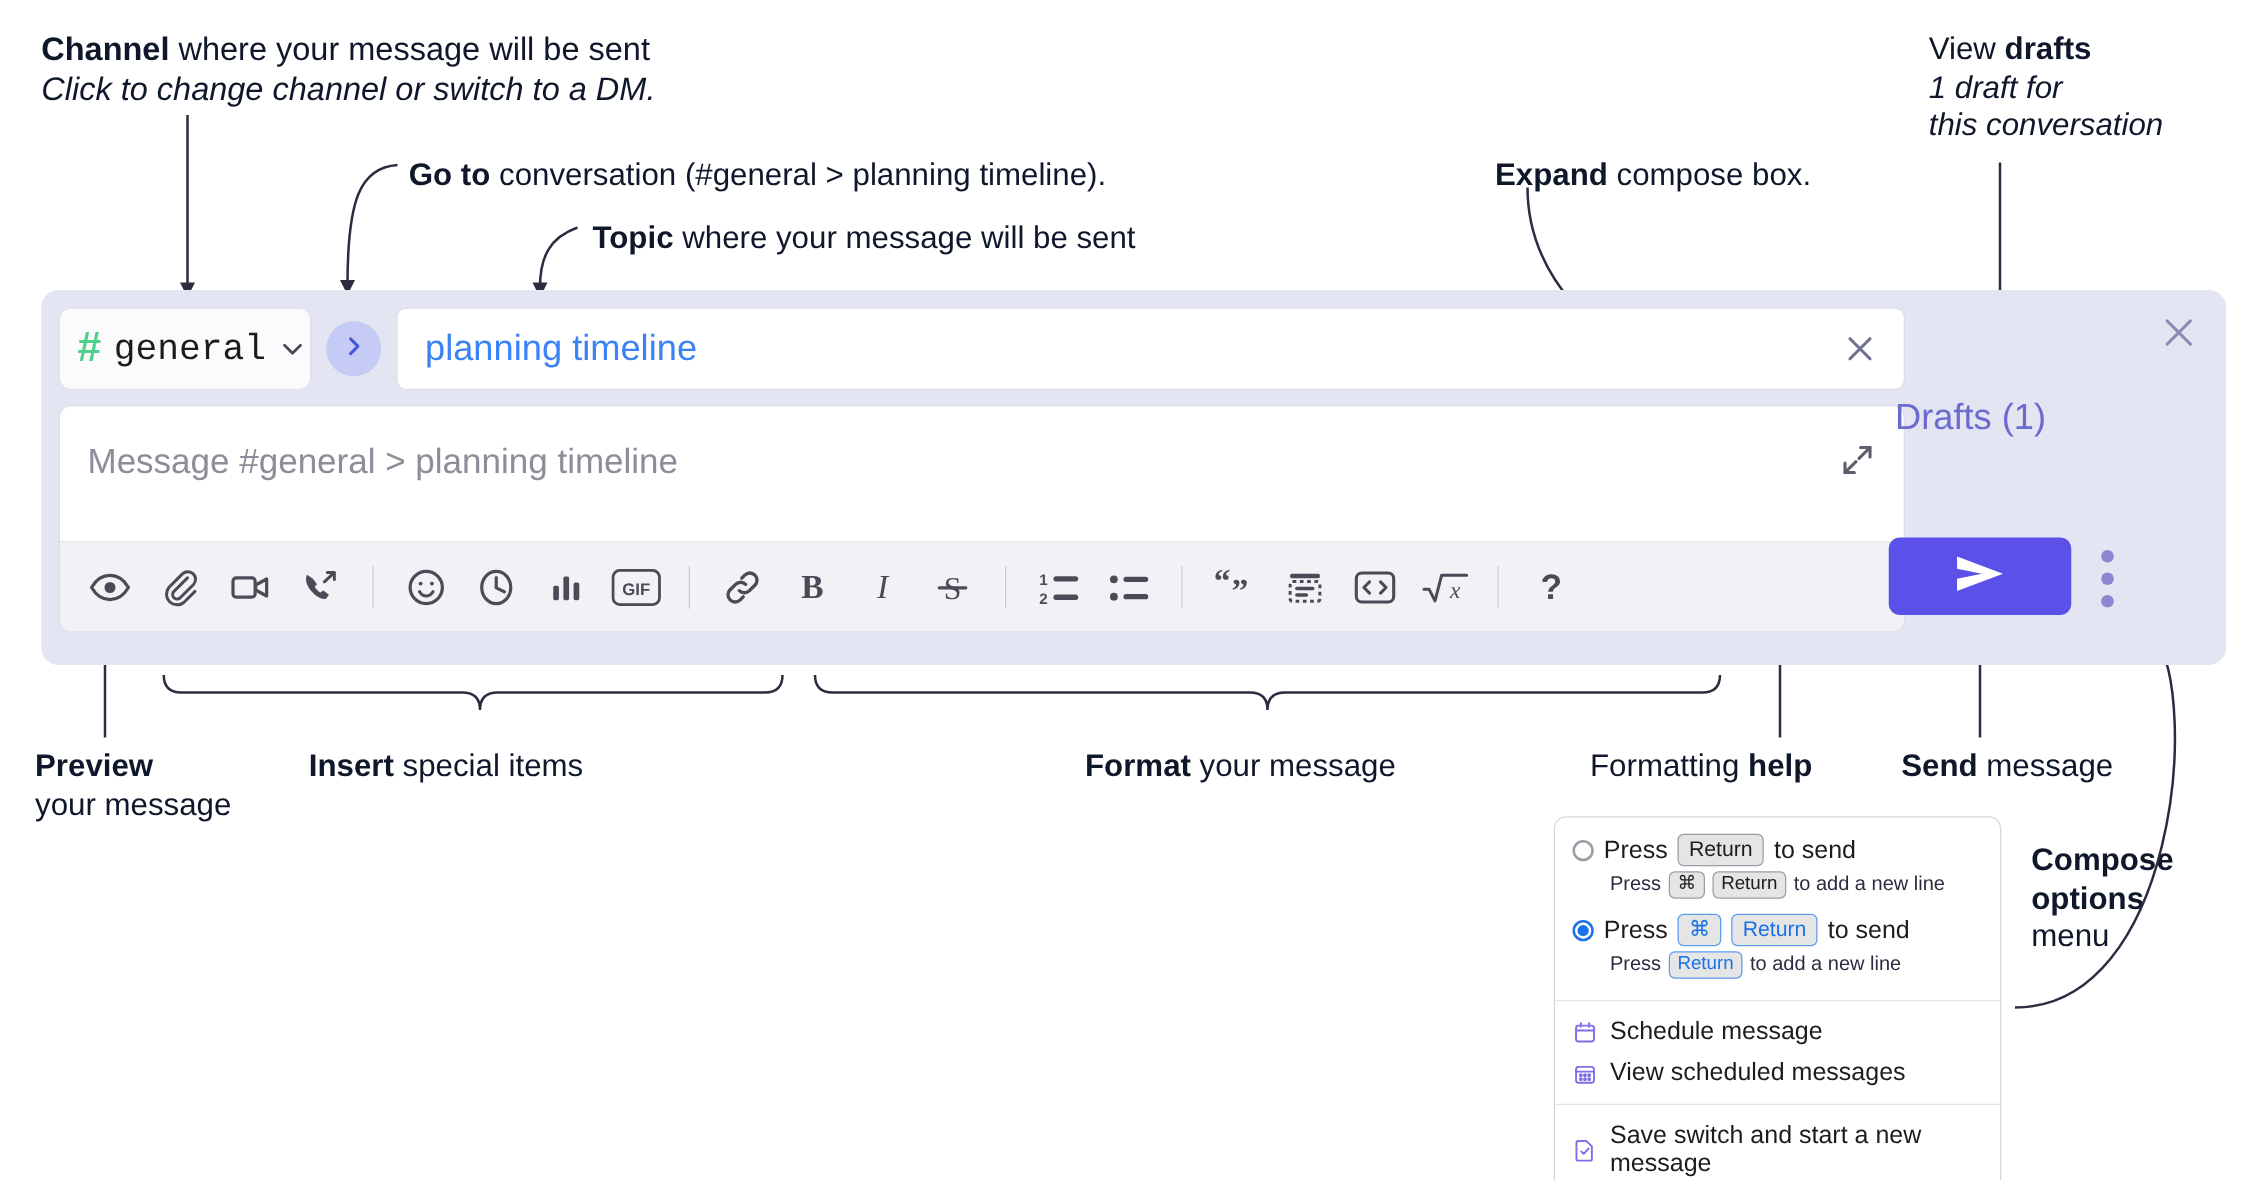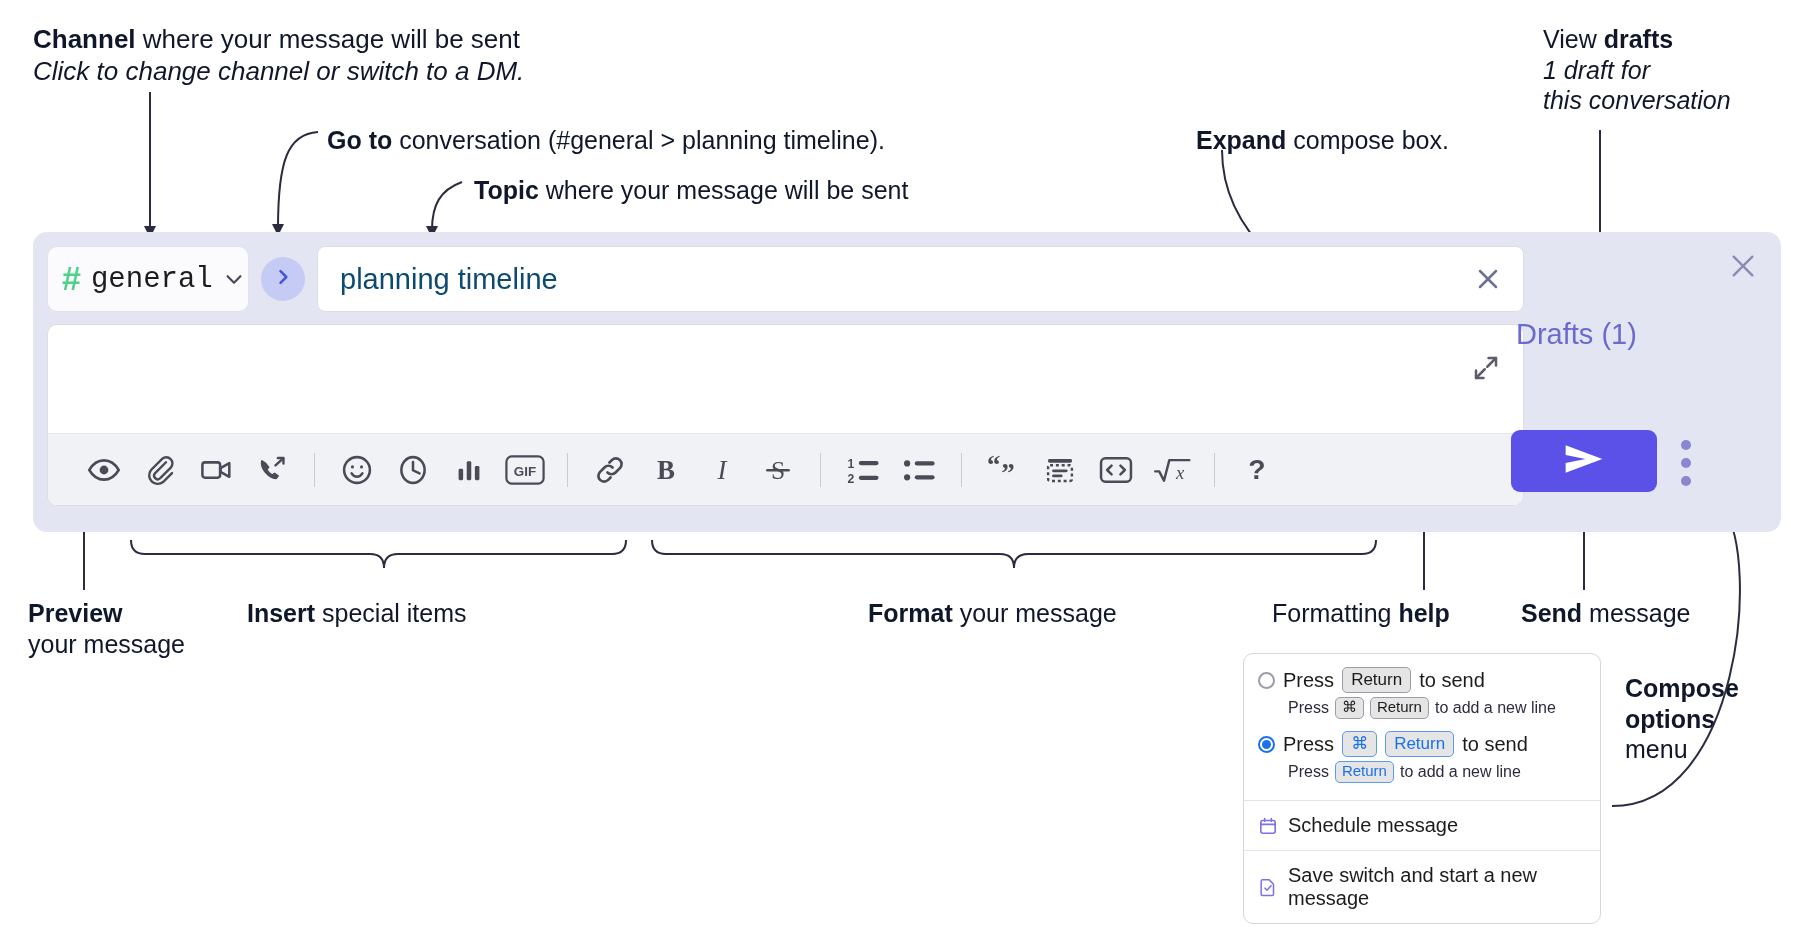--- a/index.html
+++ b/index.html
@@ -56,21 +56,21 @@
   }
 
   .topic-field {
     flex:1; height:66px;
     background:#ffffff;
     border:1px solid #dcdde6;
     border-radius:8px;
     display:flex; align-items:center;
     padding:0 18px 0 22px;
   }
-  .topic-value { font-size:29px; color:#0c4a6e; flex:1; }
+  .topic-value { font-size:29px; color:#3b82f6; flex:1; }
   .topic-clear { width:34px; height:34px; display:flex; align-items:center; justify-content:center; }
 
   
   .msgbox {
     margin-top:12px;
     background:#ffffff;
     border:1px solid #dcdde6;
     border-radius:10px;
     height:182px;
     position:relative;
@@ -80,21 +80,21 @@
     position:absolute; left:22px; top:28px;
     font-size:28px; color:#8b8d98;
   }
   .expand-btn { position:absolute; right:22px; top:28px; width:30px; height:30px; }
 
   .toolbar {
     position:absolute; left:0; right:0; bottom:0; height:72px;
     background:#f1f2f6;
     border-top:1px solid #e6e7ee;
     display:flex; align-items:center;
-    padding:0 28px;
+    padding:0 12px;
     gap:0px;
   }
   .tb { width:56px; height:56px; display:flex; align-items:center; justify-content:center; flex:0 0 auto; }
   .tb svg { display:block; }
   .sep { width:1px; height:34px; background:#c9cbd6; margin:0 14px; flex:0 0 auto; }
 
   
   .rail-close { position:absolute; right:22px; top:18px; width:32px; height:32px; }
   .drafts-link {
     position:absolute; left:1516px; top:318px;
@@ -255,20 +255,21 @@
         <span class="topic-clear">
           <svg width="32" height="32" viewBox="0 0 24 24" fill="none" stroke="#6f7191" stroke-width="1.9" stroke-linecap="round">
               <line x1="6" y1="6" x2="18" y2="18"></line>
               <line x1="18" y1="6" x2="6" y2="18"></line>
             </svg>
         </span>
       </div>
     </div>
 
     <div class="msgbox">
+      <div class="msg-placeholder">Message #general &gt; planning timeline</div>
       <span class="expand-btn">
         <svg width="30" height="30" viewBox="0 0 24 24" fill="none" stroke="#5c5e6b" stroke-width="2" stroke-linecap="round" stroke-linejoin="round">
           <polyline points="14,4 20,4 20,10"></polyline>
             <line x1="20" y1="4" x2="13" y2="11"></line>
           <polyline points="10,20 4,20 4,14"></polyline>
             <line x1="4" y1="20" x2="11" y2="13"></line>
         </svg>
       </span>
 
       <div class="toolbar">
@@ -490,20 +491,35 @@
       <svg width="20" height="20" viewBox="0 0 24 24" fill="none" stroke="#7d6fe8" stroke-width="1.9" stroke-linecap="round">
           <rect x="3.4" y="5.4" width="17.2" height="15.2" rx="2.4"></rect>
           <line x1="3.4" y1="10" x2="20.6" y2="10"></line>
           <line x1="8" y1="3" x2="8" y2="6.4"></line>
           <line x1="16" y1="3" x2="16" y2="6.4"></line>
         </svg>
     </span>
     <span>Schedule message</span>
   </div>
 
+  <div class="mitem">
+    <span class="mico">
+      <svg width="20" height="20" viewBox="0 0 24 24" fill="none" stroke="#7d6fe8" stroke-width="1.8" stroke-linecap="round">
+          <rect x="3.4" y="5.4" width="17.2" height="15.2" rx="2.4"></rect>
+          <line x1="3.4" y1="10" x2="20.6" y2="10"></line>
+          <circle cx="8" cy="13.4" r="0.95" fill="#7d6fe8"></circle>
+          <circle cx="12" cy="13.4" r="0.95" fill="#7d6fe8"></circle>
+          <circle cx="16" cy="13.4" r="0.95" fill="#7d6fe8"></circle>
+          <circle cx="8" cy="17.2" r="0.95" fill="#7d6fe8"></circle>
+          <circle cx="12" cy="17.2" r="0.95" fill="#7d6fe8"></circle>
+          <circle cx="16" cy="17.2" r="0.95" fill="#7d6fe8"></circle>
+        </svg>
+    </span>
+    <span>View scheduled messages</span>
+  </div>
 
   <div class="mdiv"></div>
 
   <div class="mitem">
     <span class="mico">
       <svg width="20" height="20" viewBox="0 0 24 24" fill="none" stroke="#7d6fe8" stroke-width="1.8" stroke-linecap="round" stroke-linejoin="round">
           <path d="M5.4,3.4 h8 l5.2,5.2 v12 a1.6,1.6 0 0 1 -1.6,1.6 h-11.6 a1.6,1.6 0 0 1 -1.6,-1.6 v-15.6 a1.6,1.6 0 0 1 1.6,-1.6 z"></path>
           <polyline points="8.4,13.4 10.8,15.8 15.6,10.4"></polyline>
         </svg>
     </span>

